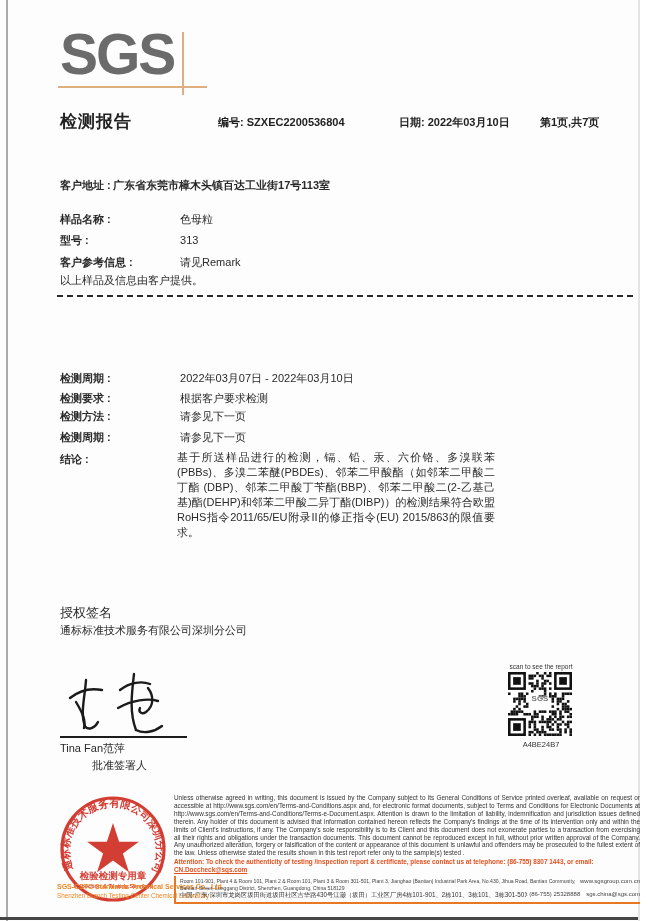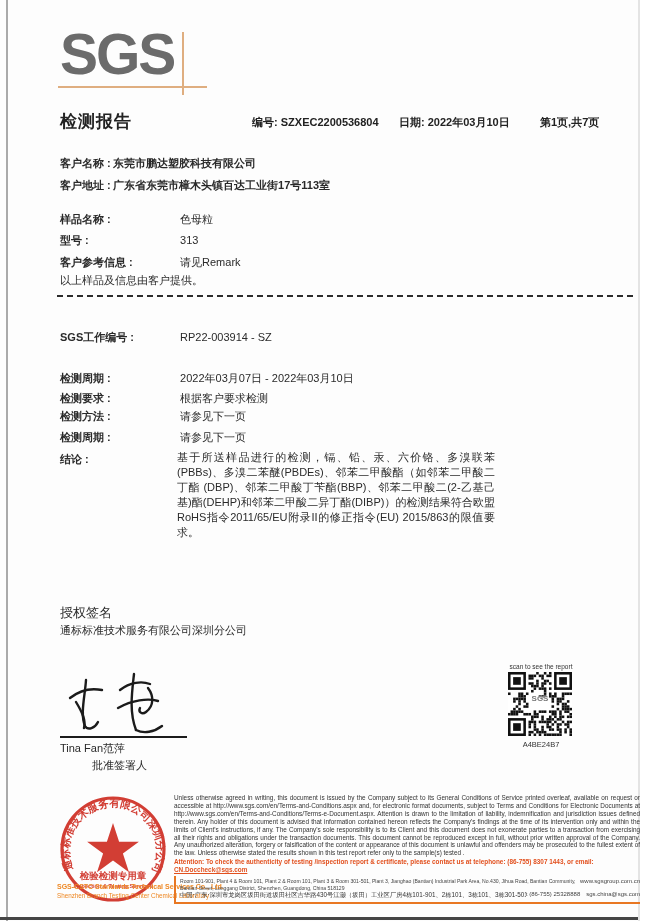--- a/index.html
+++ b/index.html
@@ -17,21 +17,21 @@
   
   .logo-text{
     position:absolute;left:60px;top:26px;
     font-size:57px;font-weight:bold;color:#6b6b6b;
     letter-spacing:-2px;line-height:1;
   }
   .logo-hline{position:absolute;left:58px;top:86px;width:149px;height:2px;background:#dfae80;}
   .logo-vline{position:absolute;left:182px;top:32px;width:2px;height:63px;background:#dfae80;}
 
   .report-title{position:absolute;left:60px;top:110px;font-size:17px;font-weight:bold;color:#222;letter-spacing:1px;}
-  .report-no{position:absolute;left:252px;top:115px;font-size:11px;font-weight:600;color:#222;}
+  .report-no{position:absolute;left:218px;top:115px;font-size:11px;font-weight:600;color:#222;}
   .report-date{position:absolute;left:399px;top:115px;font-size:11px;font-weight:600;color:#222;}
   .report-page{position:absolute;left:540px;top:115px;font-size:11px;font-weight:600;color:#222;}
 
   .row{position:absolute;left:60px;font-size:11px;color:#2a2a2a;white-space:nowrap;}
   .row .lbl{display:inline-block;font-weight:600;}
   .w50{width:50px;}
   .w117{width:117px;}
   .bold{font-weight:600;}
 
   .dashline{position:absolute;left:57px;top:295px;width:576px;border-top:2px dashed #2b2b2b;}
@@ -88,48 +88,40 @@
 
   <div class="logo-text">SGS</div>
   <div class="logo-hline"></div>
   <div class="logo-vline"></div>
 
   <div class="report-title">检测报告</div>
   <div class="report-no"><span>编号:</span> <span>SZXEC2200536804</span></div>
   <div class="report-date"><span>日期:</span> <span>2022年03月10日</span></div>
   <div class="report-page">第1页,共7页</div>
 
-  <div class="row" style="top:156px">
-    <span class="lbl w50">客户名称 :</span>
-    <span class="bold">东莞市鹏达塑胶科技有限公司</span>
-  </div>
   <div class="row" style="top:178px">
     <span class="lbl w50">客户地址 :</span>
     <span class="bold">广东省东莞市樟木头镇百达工业街17号113室</span>
   </div>
   <div class="row" style="top:212px">
     <span class="lbl w117">样品名称 :</span>
     <span>色母粒</span>
   </div>
   <div class="row" style="top:233px">
     <span class="lbl w117">型号 :</span>
     <span>313</span>
   </div>
   <div class="row" style="top:255px">
     <span class="lbl w117">客户参考信息 :</span>
     <span>请见Remark</span>
   </div>
   <div class="row" style="top:273px">以上样品及信息由客户提供。</div>
 
   <div class="dashline"></div>
 
-  <div class="row" style="top:330px">
-    <span class="lbl w117">SGS工作编号 :</span>
-    <span>RP22-003914 - SZ</span>
-  </div>
   <div class="row" style="top:371px">
     <span class="lbl w117">检测周期 :</span>
     <span>2022年03月07日 - 2022年03月10日</span>
   </div>
   <div class="row" style="top:391px">
     <span class="lbl w117">检测要求 :</span>
     <span>根据客户要求检测</span>
   </div>
   <div class="row" style="top:409px">
     <span class="lbl w117">检测方法 :</span>

